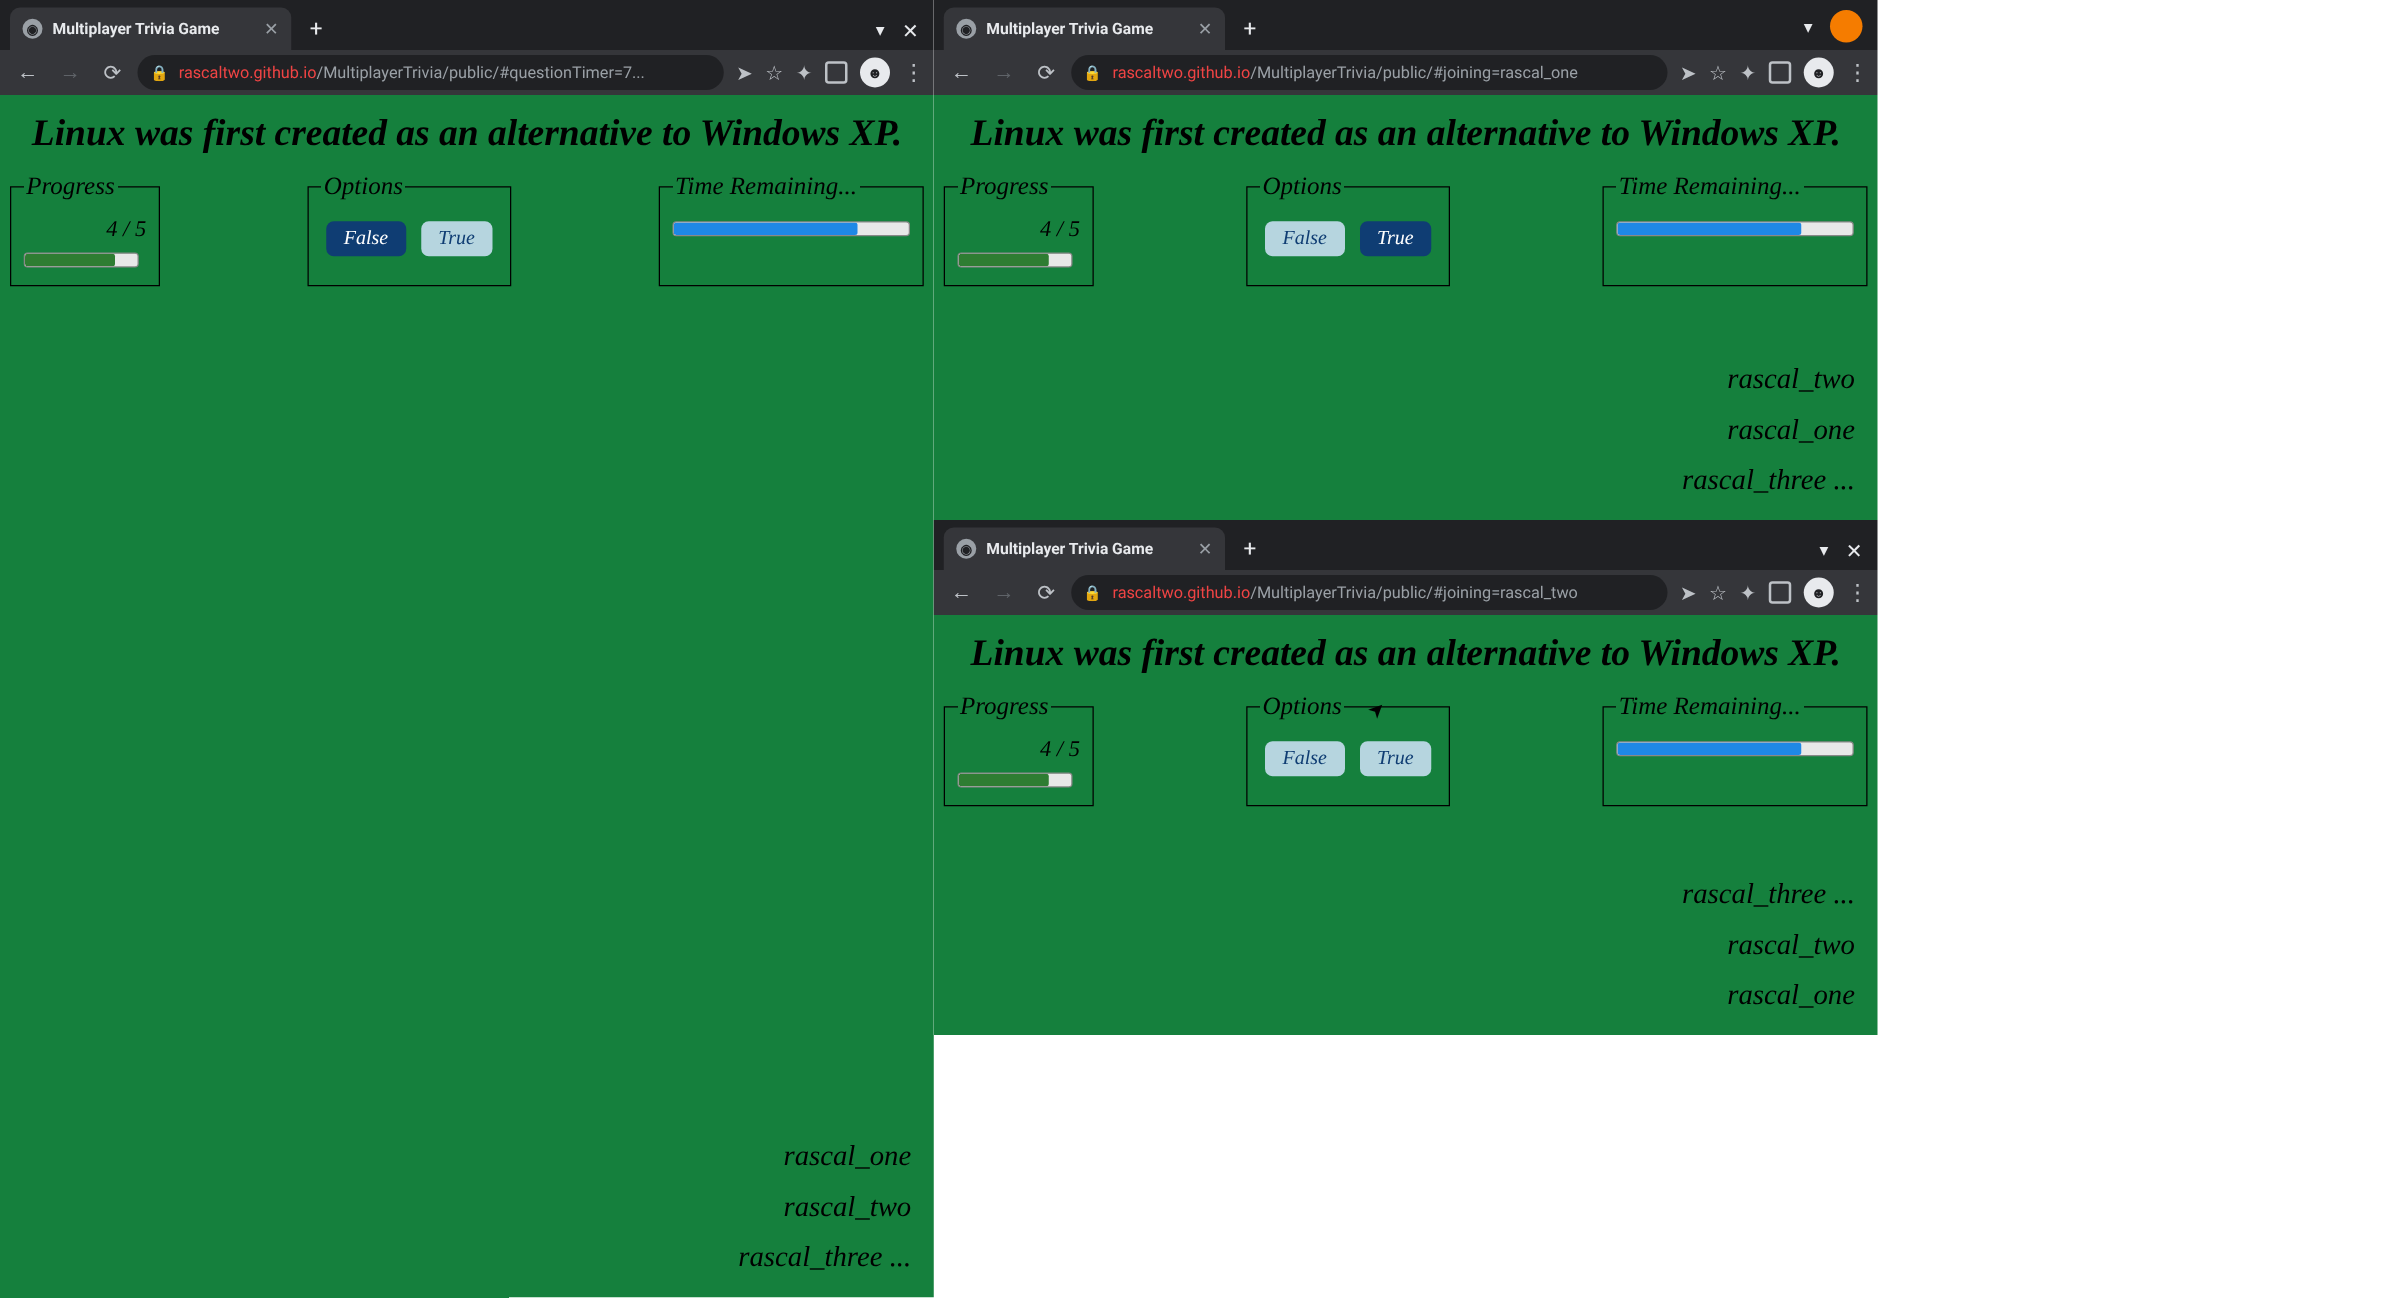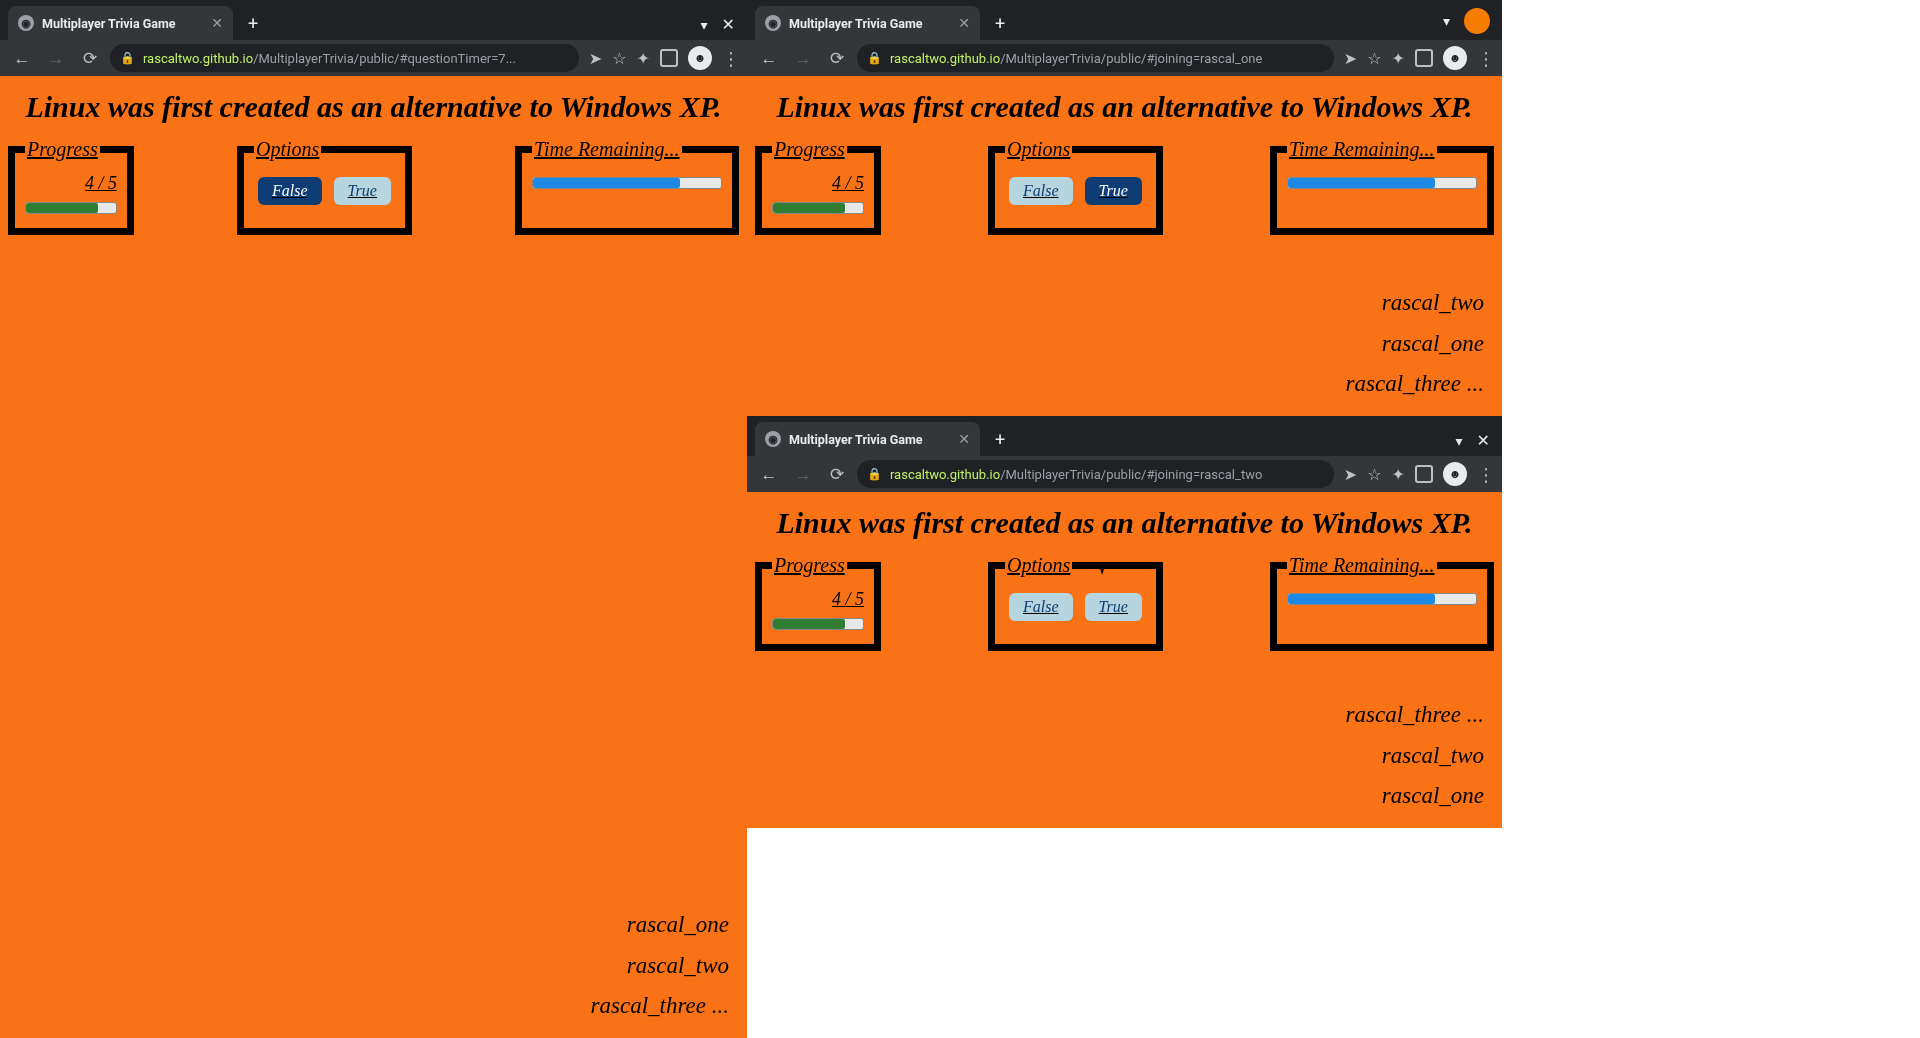--- a/index.html
+++ b/index.html
@@ -72,54 +72,53 @@
     width:28px; height:28px; display:flex; align-items:center; justify-content:center;
     color:#bdc1c6; font-size:17px;
   }
   .toolbar .nav-icon.dim { color:#5f6368; }
   .addr {
     flex:1; height:28px; background:#202124; border-radius:14px;
     display:flex; align-items:center; padding:0 10px; gap:8px;
     color:#9aa0a6; overflow:hidden; white-space:nowrap;
   }
   .addr .lock { font-size:12px; }
-  .addr .url-host { color:#bef264; }
+  .addr .url-host { color:#ef4444; }
   .addr .url-path { color:#9aa0a6; }
   .toolbar-right {
     display:flex; align-items:center; gap:10px; color:#bdc1c6; font-size:16px;
     padding-left:4px;
   }
   .avatar-bw {
     width:24px;height:24px;border-radius:50%;background:#e8eaed;
     display:flex;align-items:center;justify-content:center;
     color:#202124;font-size:12px;font-weight:bold;
   }
 
   
   .page {
-    flex:1; background:#f97316; position:relative; overflow:hidden;
+    flex:1; background:#15803d; position:relative; overflow:hidden;
   }
   .question {
     text-align:center;
     font-size:30px;
     padding: 14px 12px 10px;
     color:#000;
     font-weight:bold;
   }
   .panels {
     display:flex;
     justify-content:space-between;
     padding: 0 8px;
     margin-top: 4px;
   }
   fieldset.box {
-    border:7px solid #000000;
+    border:1px solid #000000;
     padding: 12px 10px 14px;
     min-width: 120px;
-    text-decoration: underline;
   }
   fieldset.box legend {
     font-size:20px;
     padding: 0 2px;
     color:#000;
   }
   .progress-val {
     text-align:right; font-size:18px; margin-bottom:8px;
   }
   .bar {

